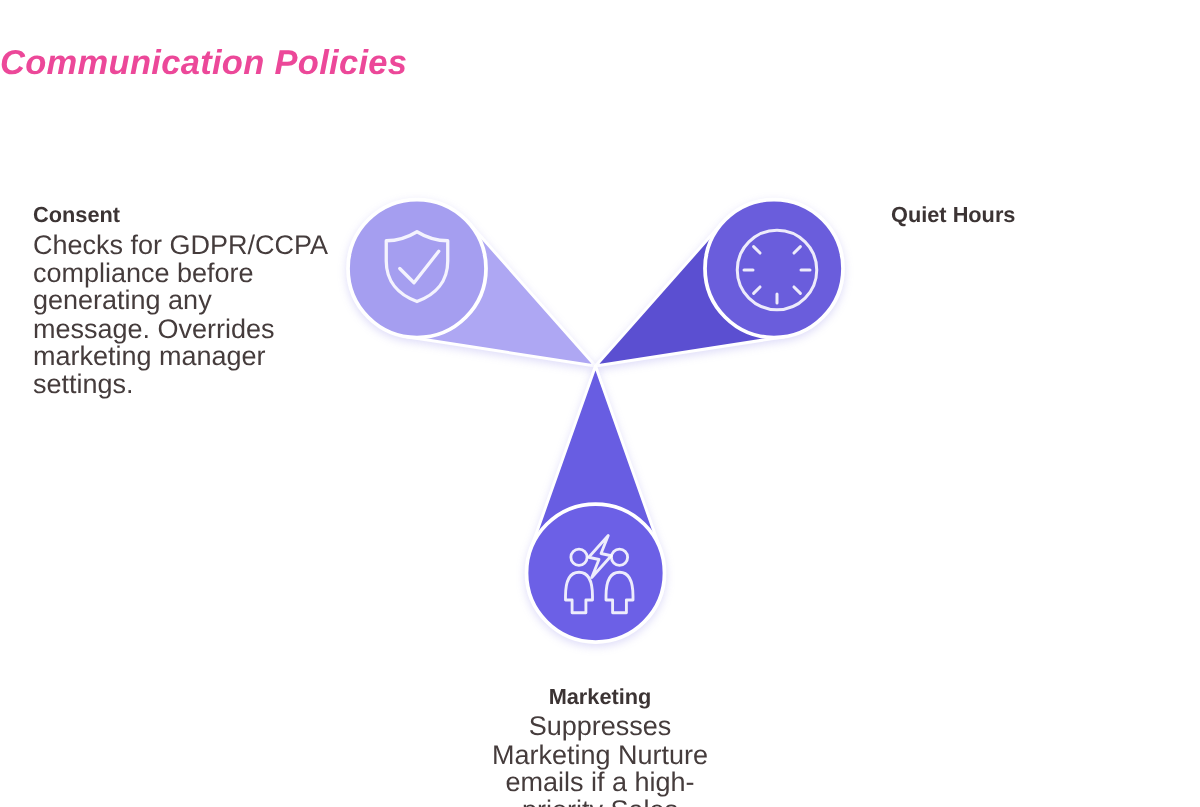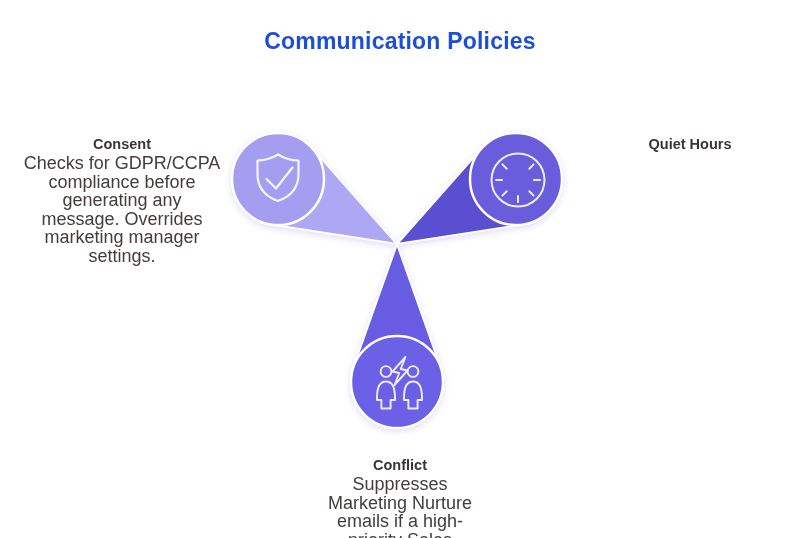--- a/index.html
+++ b/index.html
@@ -1,35 +1,35 @@
 <!DOCTYPE html>
 <html><head>
 <meta charset="utf-8">
 <style>
   html,body{margin:0;padding:0;background:#ffffff;}
   .stage{
     position:relative;width:800px;height:538px;background:#ffffff;
     font-family:"Liberation Sans",sans-serif;overflow:hidden;
   }
   .title{
-    position:absolute;top:28px;left:0;width:100%;text-align:center;
-    font-size:23px;font-weight:700;color:#1d4ed8;letter-spacing:.2px;
+    position:absolute;top:28px;left:0;width:100%;
+    font-size:23px;font-weight:700;color:#ec4899;letter-spacing:.2px;font-style:italic;
   }
   .diagram{position:absolute;left:0;top:0;}
   .petal{filter:drop-shadow(0 2px 3px rgba(109,99,228,.22));}
   .tri{stroke:#ffffff;stroke-width:2;stroke-linejoin:round;}
   .circ{stroke:#ffffff;stroke-width:2.5;}
   .icon{stroke:#ffffff;stroke-opacity:.88;fill:none;stroke-width:2.2;
         stroke-linecap:round;stroke-linejoin:round;}
   .icon .thin{stroke-width:1.9;}
   .label{position:absolute;color:#453c3c;}
   .label .heading{font-size:14.5px;font-weight:700;line-height:20px;color:#3c3434;}
   .label .desc{font-size:18px;line-height:18.5px;}
-  .label-consent{left:22px;top:134px;width:200px;text-align:center;}
-  .label-quiet{left:594px;top:134px;width:192px;text-align:center;}
+  .label-consent{left:22px;top:134px;width:200px;text-align:left;}
+  .label-quiet{left:594px;top:134px;width:192px;text-align:left;}
   .label-conflict{left:319px;top:455px;width:162px;text-align:center;}
 </style>
 </head>
 <body>
 
 <div class="stage">
 
   <div class="title">Communication Policies</div>
 
   <svg class="diagram" width="800" height="538" viewBox="0 0 800 538" xmlns="http://www.w3.org/2000/svg">
@@ -86,17 +86,17 @@
   <div class="label label-consent">
     <div class="heading">Consent</div>
     <div class="desc">Checks for GDPR/CCPA compliance before generating any message. Overrides marketing manager settings.</div>
   </div>
 
   <div class="label label-quiet">
     <div class="heading">Quiet Hours</div>
   </div>
 
   <div class="label label-conflict">
-    <div class="heading">Conflict</div>
+    <div class="heading">Marketing</div>
     <div class="desc">Suppresses Marketing Nurture emails if a high-priority Sales Outreach sequence is active.</div>
   </div>
 
 </div>
 
 </body></html>

